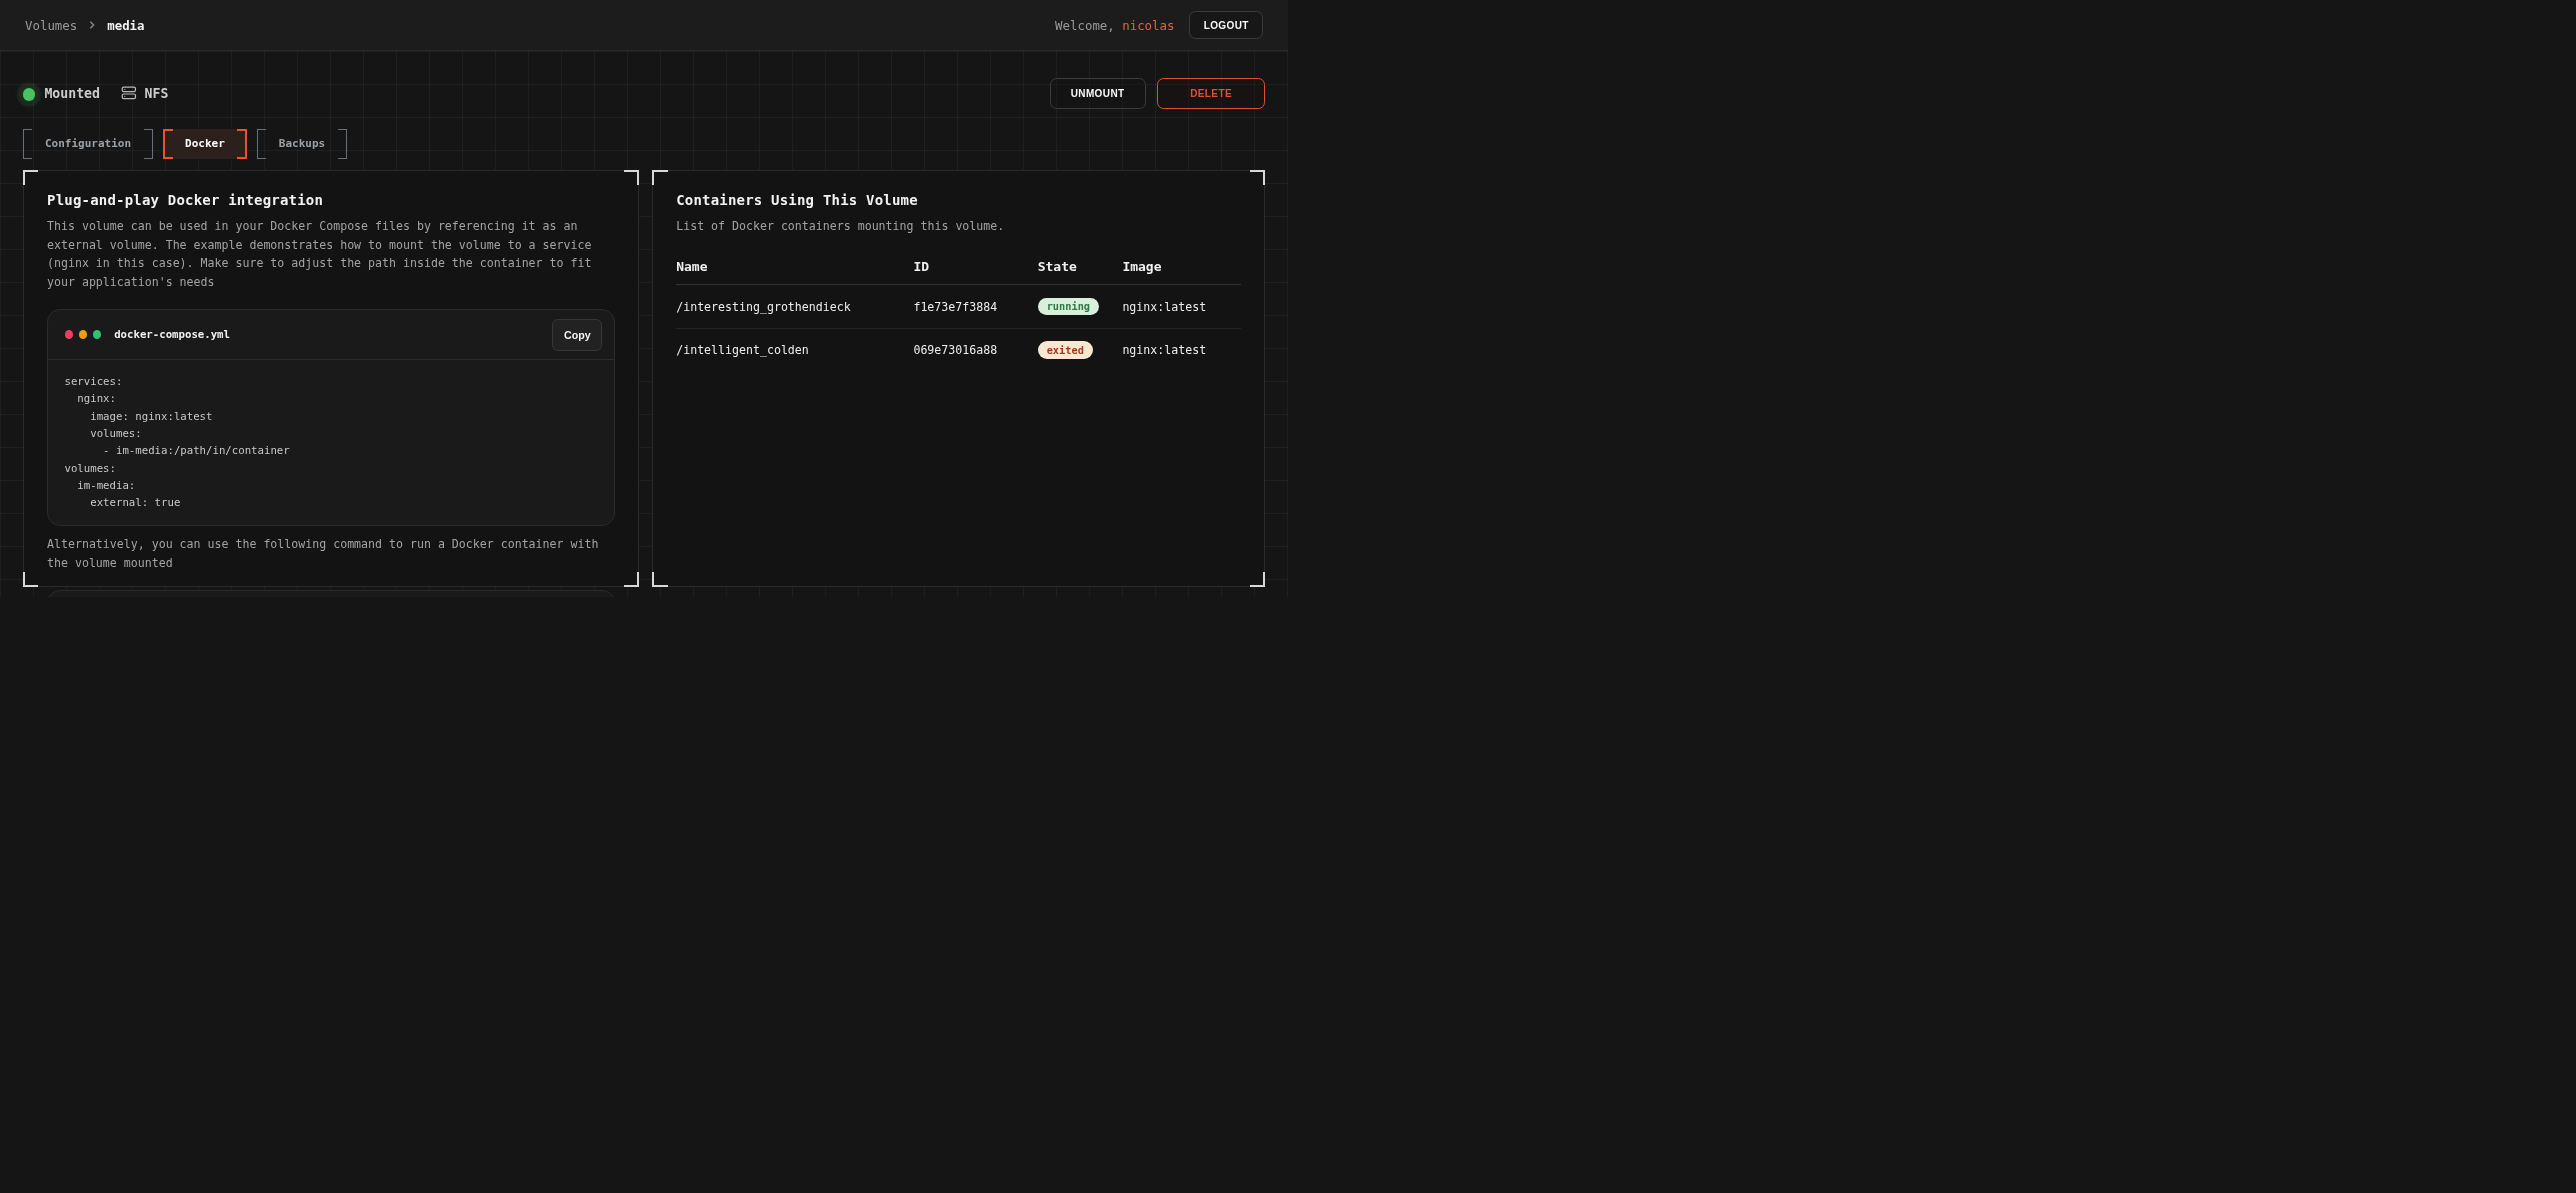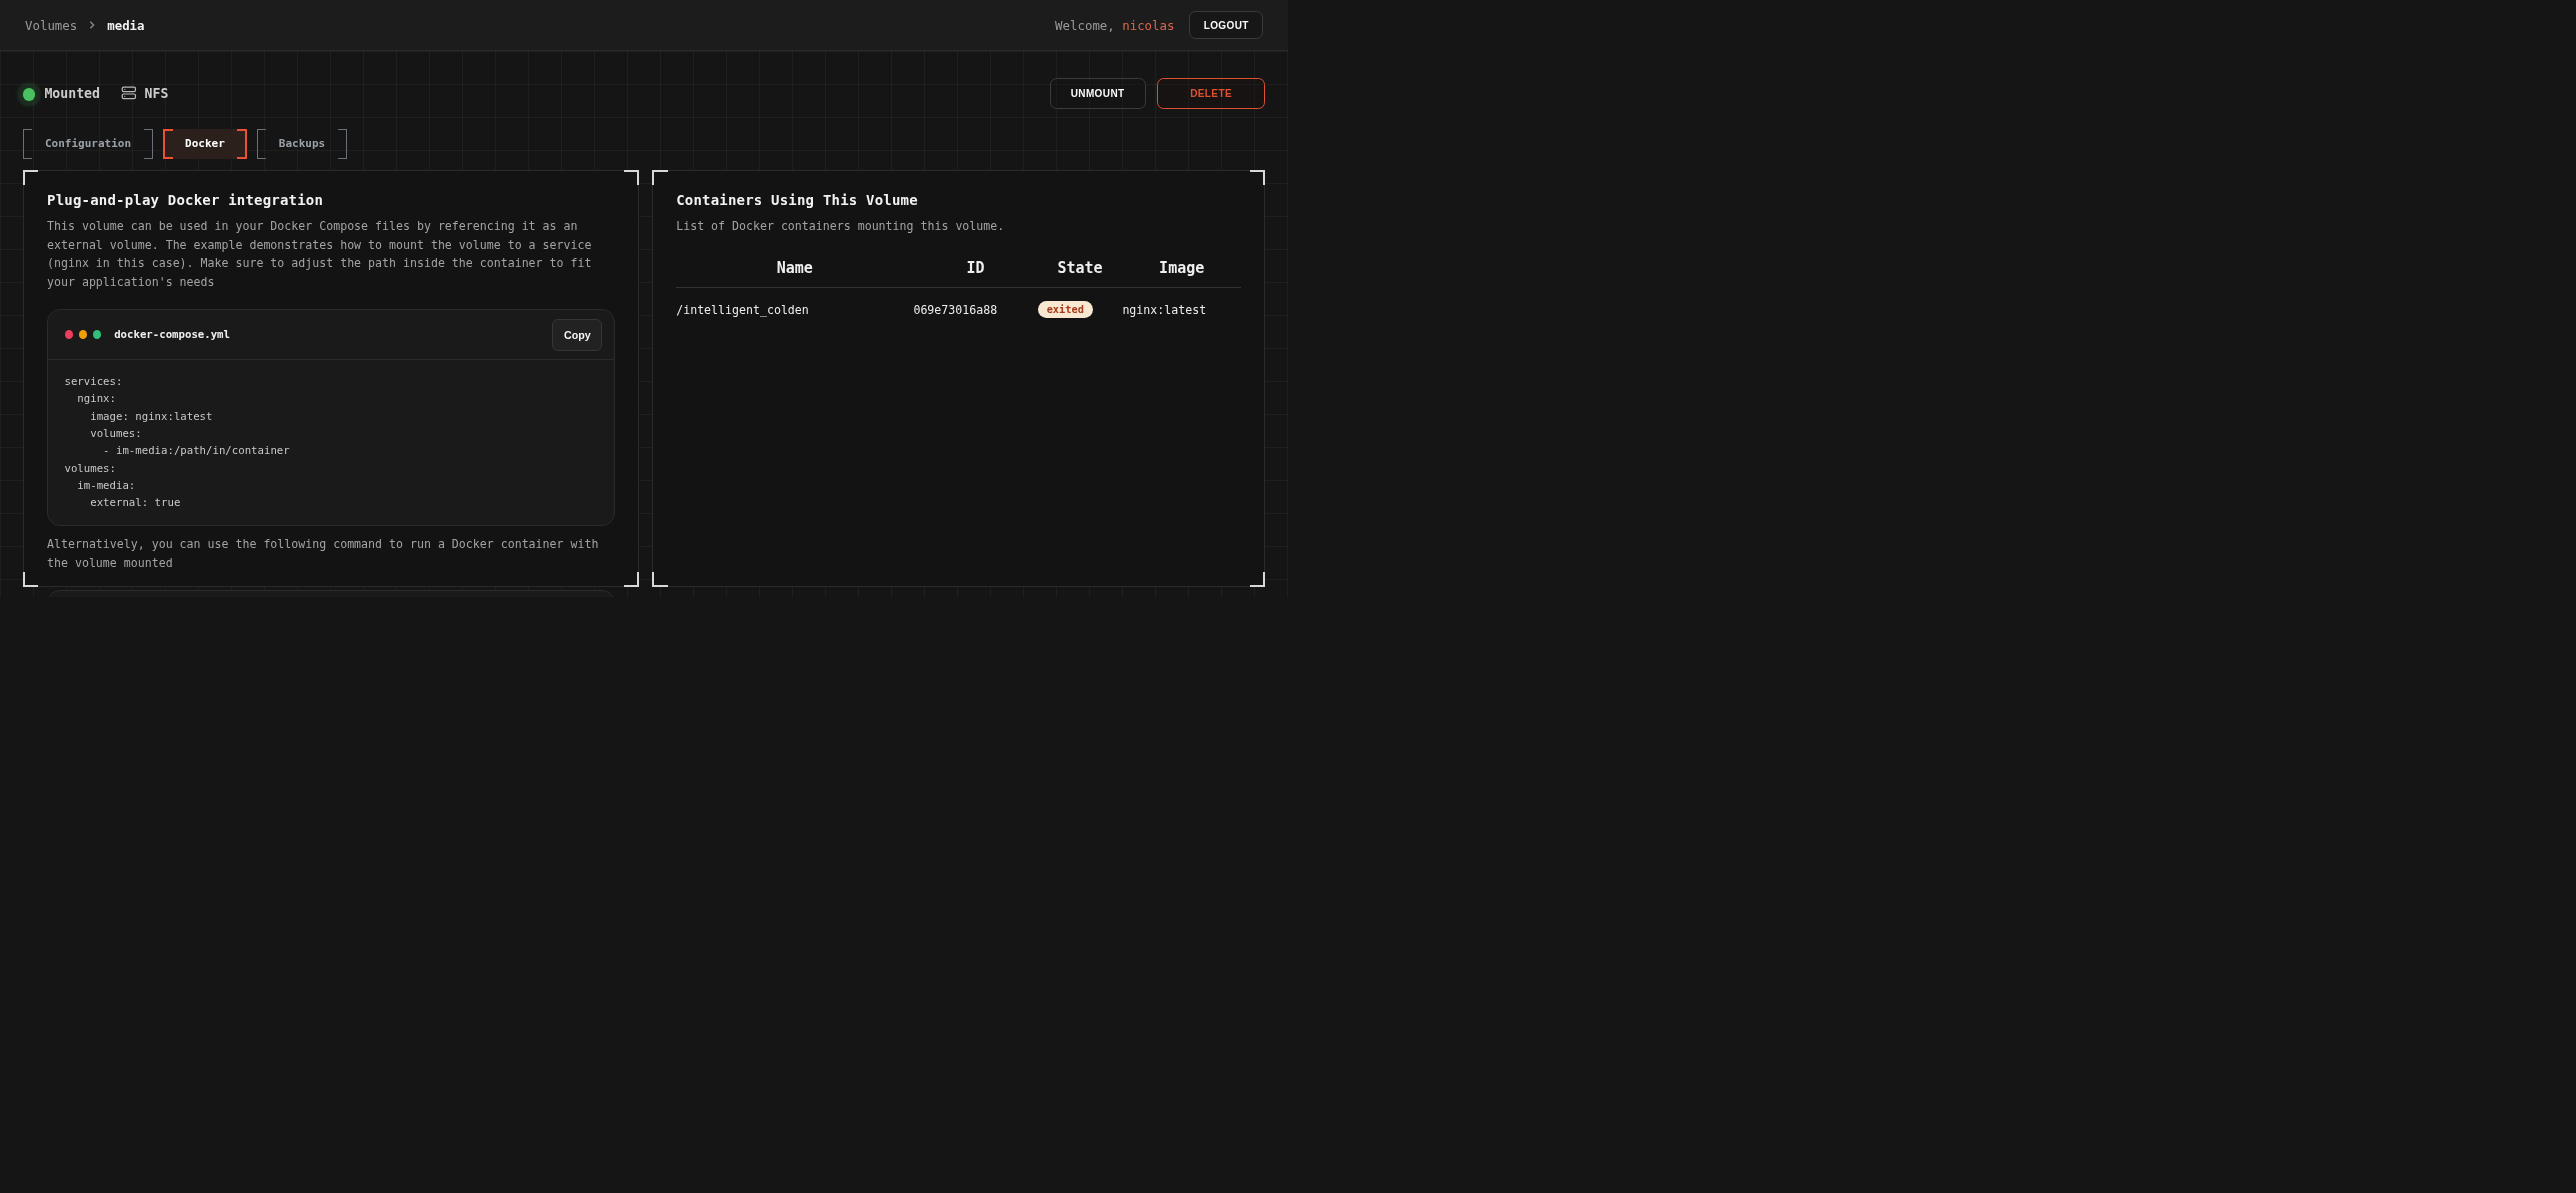--- a/index.html
+++ b/index.html
@@ -85,21 +85,21 @@
   .wdot-red { background:#ee3e5f; } .wdot-amber { background:#eea00a; } .wdot-green { background:#2fc177; }
   .code-title { margin-left:13.2px; font-size:10.7px; font-weight:bold; color:#f0f0f0; }
   .btn-copy { margin-left:auto; height:32px; padding:0 10.7px; background:#222222;
     border:0.8px solid #363636; border-radius:5.8px; color:#f5f5f5; font-weight:bold;
     letter-spacing:0; font-size:10.7px; }
   .code-body { padding:13.2px 16.5px; font-size:10.7px; line-height:1.62; color:#c9c9c9;
     white-space:pre; overflow:hidden; }
 
   
   .tbl { margin-top:23px; width:100%; border-collapse:collapse; table-layout:fixed; }
-  .tbl th { text-align:center; font-size:15px; font-weight:bold; color:#f0f0f0;
+  .tbl th { text-align:left; font-size:13px; font-weight:bold; color:#f0f0f0;
     padding:0 0 10.7px 0; border-bottom:0.8px solid #323232; }
   .tbl td { font-size:11.6px; color:#ededed; padding:12.4px 0; }
   .tbl tbody tr + tr td { border-top:0.8px solid #242424; }
   .col-name { width:42%; } .col-id { width:22%; } .col-state { width:15%; } .col-image { width:21%; }
   .pill { display:inline-block; padding:2.5px 9px 3.3px; border-radius:9px;
     font-size:10.3px; font-weight:bold; }
   .pill--running { background:#d8efdc; color:#2a7a41; }
   .pill--exited  { background:#f8e8d2; color:#a33a1b; }
 </style>
 </head>
@@ -205,20 +205,26 @@
         <thead>
           <tr>
             <th class="col-name">Name</th>
             <th class="col-id">ID</th>
             <th class="col-state">State</th>
             <th class="col-image">Image</th>
           </tr>
         </thead>
         <tbody>
           <tr>
+            <td>/interesting_grothendieck</td>
+            <td>f1e73e7f3884</td>
+            <td><span class="pill pill--running">running</span></td>
+            <td>nginx:latest</td>
+          </tr>
+          <tr>
             <td>/intelligent_colden</td>
             <td>069e73016a88</td>
             <td><span class="pill pill--exited">exited</span></td>
             <td>nginx:latest</td>
           </tr>
         </tbody>
       </table>
     </section>
 
   </div>

